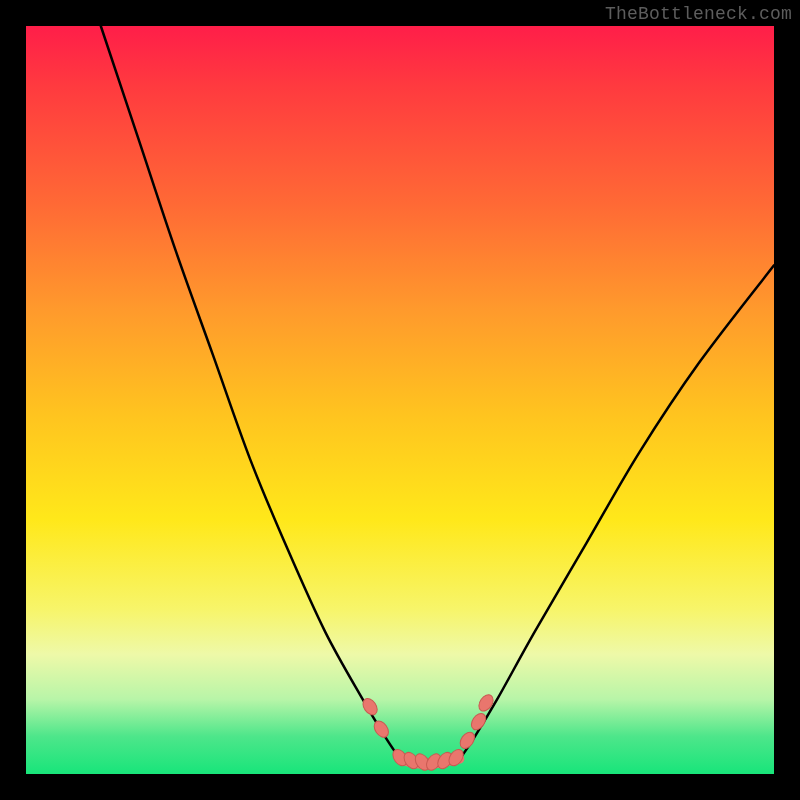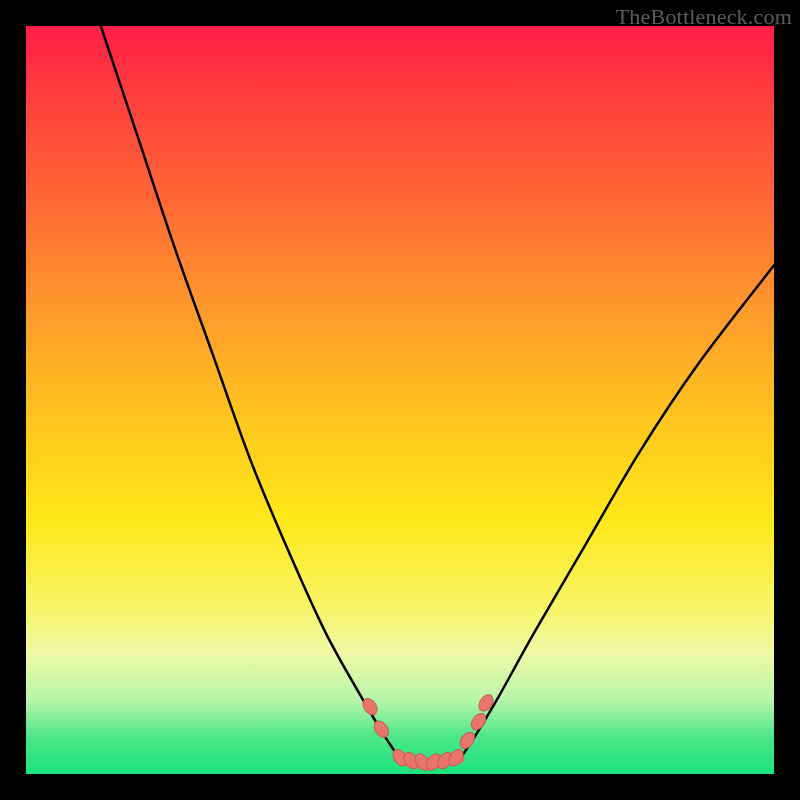--- a/index.html
+++ b/index.html
@@ -37,22 +37,22 @@
       #eef9a8 84%,
       #b8f5a8 90%,
       #4de68a 95%,
       #18e57a 100%
     );
   }
   .watermark {
     position: absolute;
     top: 4px;
     right: 8px;
-    font-family: Liberation Serif, serif;
-    font-size: 22px;
+    font-family: Liberation Mono, monospace;
+    font-size: 18px;
     color: #5d5d5d;
     letter-spacing: 0.2px;
     user-select: none;
     text-align: center;
   }
   svg.curves {
     position: absolute;
     left: 26px;
     top: 26px;
     width: 748px;

